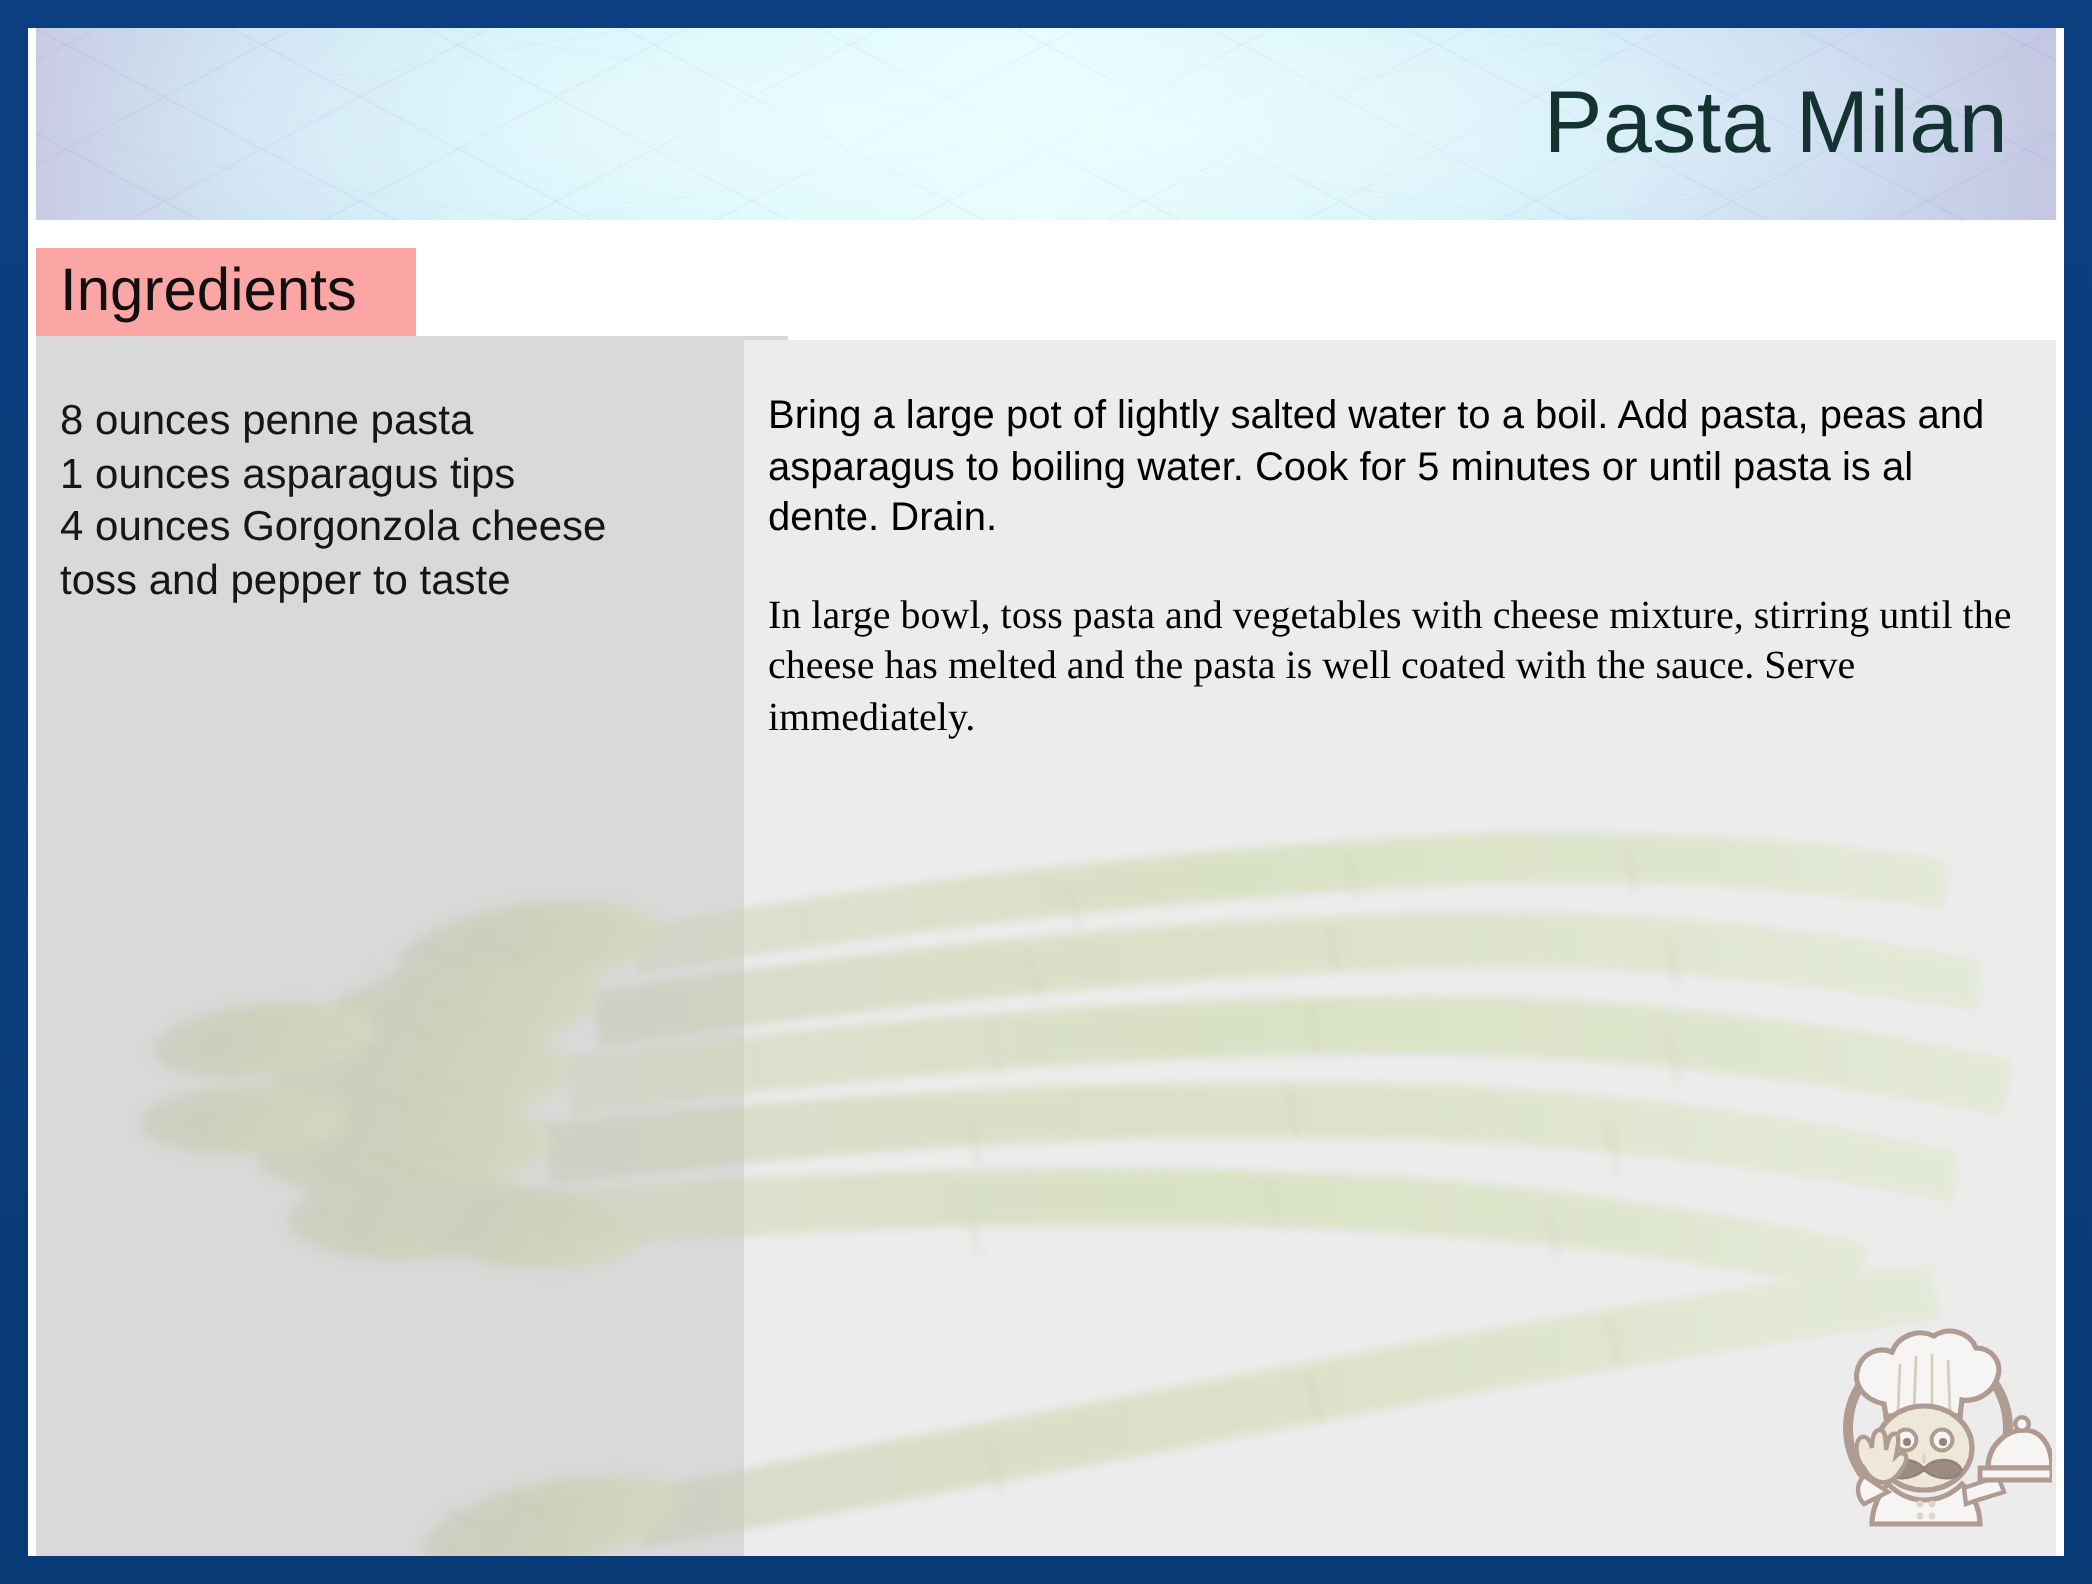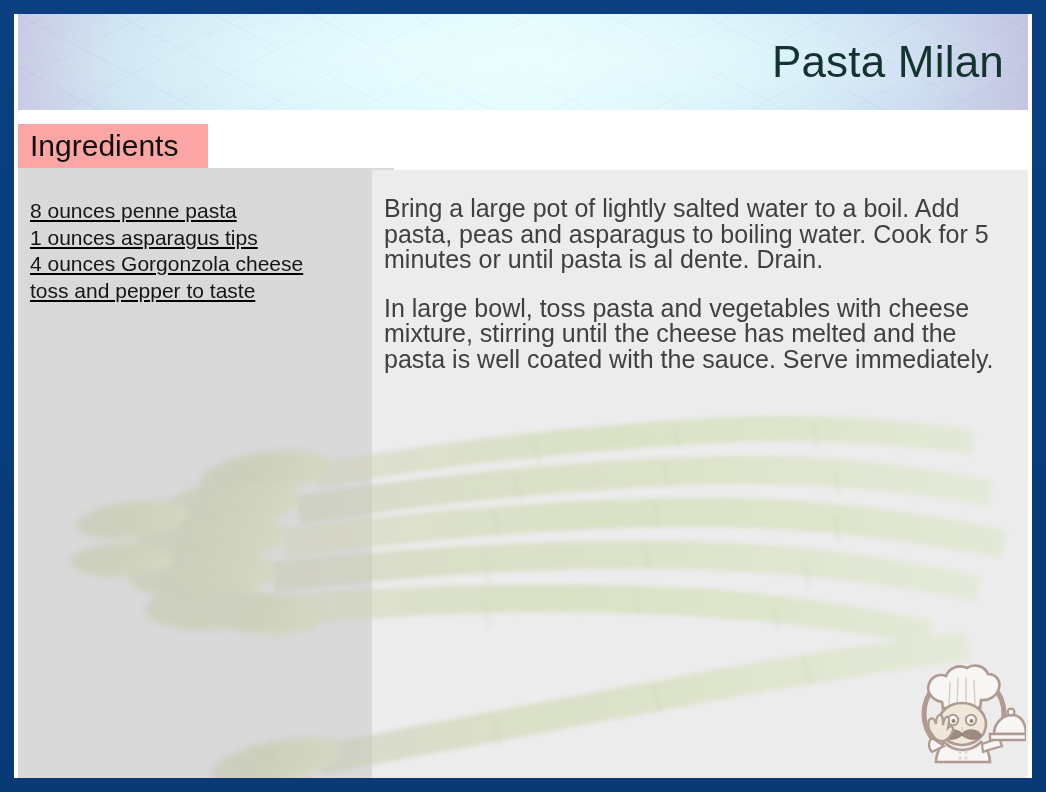--- a/index.html
+++ b/index.html
@@ -129,46 +129,45 @@
 
   
   #col-ingredients { left: 4px; top: 110px; width: 348px; height: 654px; }
   #col-ingredients .col-tab { width: 190px; background: #fca5a5; }
   #col-ingredients .col-body {
     top: 44px;
     width: 376px;
     height: 610px;
     background: #d9d9d9;
     padding: 30px 12px 0 12px;
-    text-decoration: underline;
   }
   .ingredient-line {
     font-size: 21px;
     color: #161616;
     line-height: 26.5px;
     white-space: nowrap;
   }
 
   
   #col-directions { left: 358px; top: 112px; width: 656px; height: 652px; }
   #col-directions .col-tab { width: 170px; background: #f97316; margin-top: 44px; }
   #col-directions .col-body {
     top: 44px;
     width: 656px;
     height: 608px;
     background: #ececec;
     padding: 26px 14px 0 12px;
   }
   .direction-para {
-    font-size: 25px;
-    color: #404040;
+    font-size: 20px;
+    color: #000000;
     line-height: 25.5px;
     margin: 0 0 23px 0;
   }
-  .direction-para:last-child { margin-bottom: 16px; }
+  .direction-para:last-child { margin-bottom: 16px; font-family: Liberation Serif, serif; }
 
   
   .chef-logo {
     position: absolute;
     right: 6px;
     bottom: 12px;
     width: 124px;
     height: 124px;
     z-index: 4;
     opacity: 0.62;

